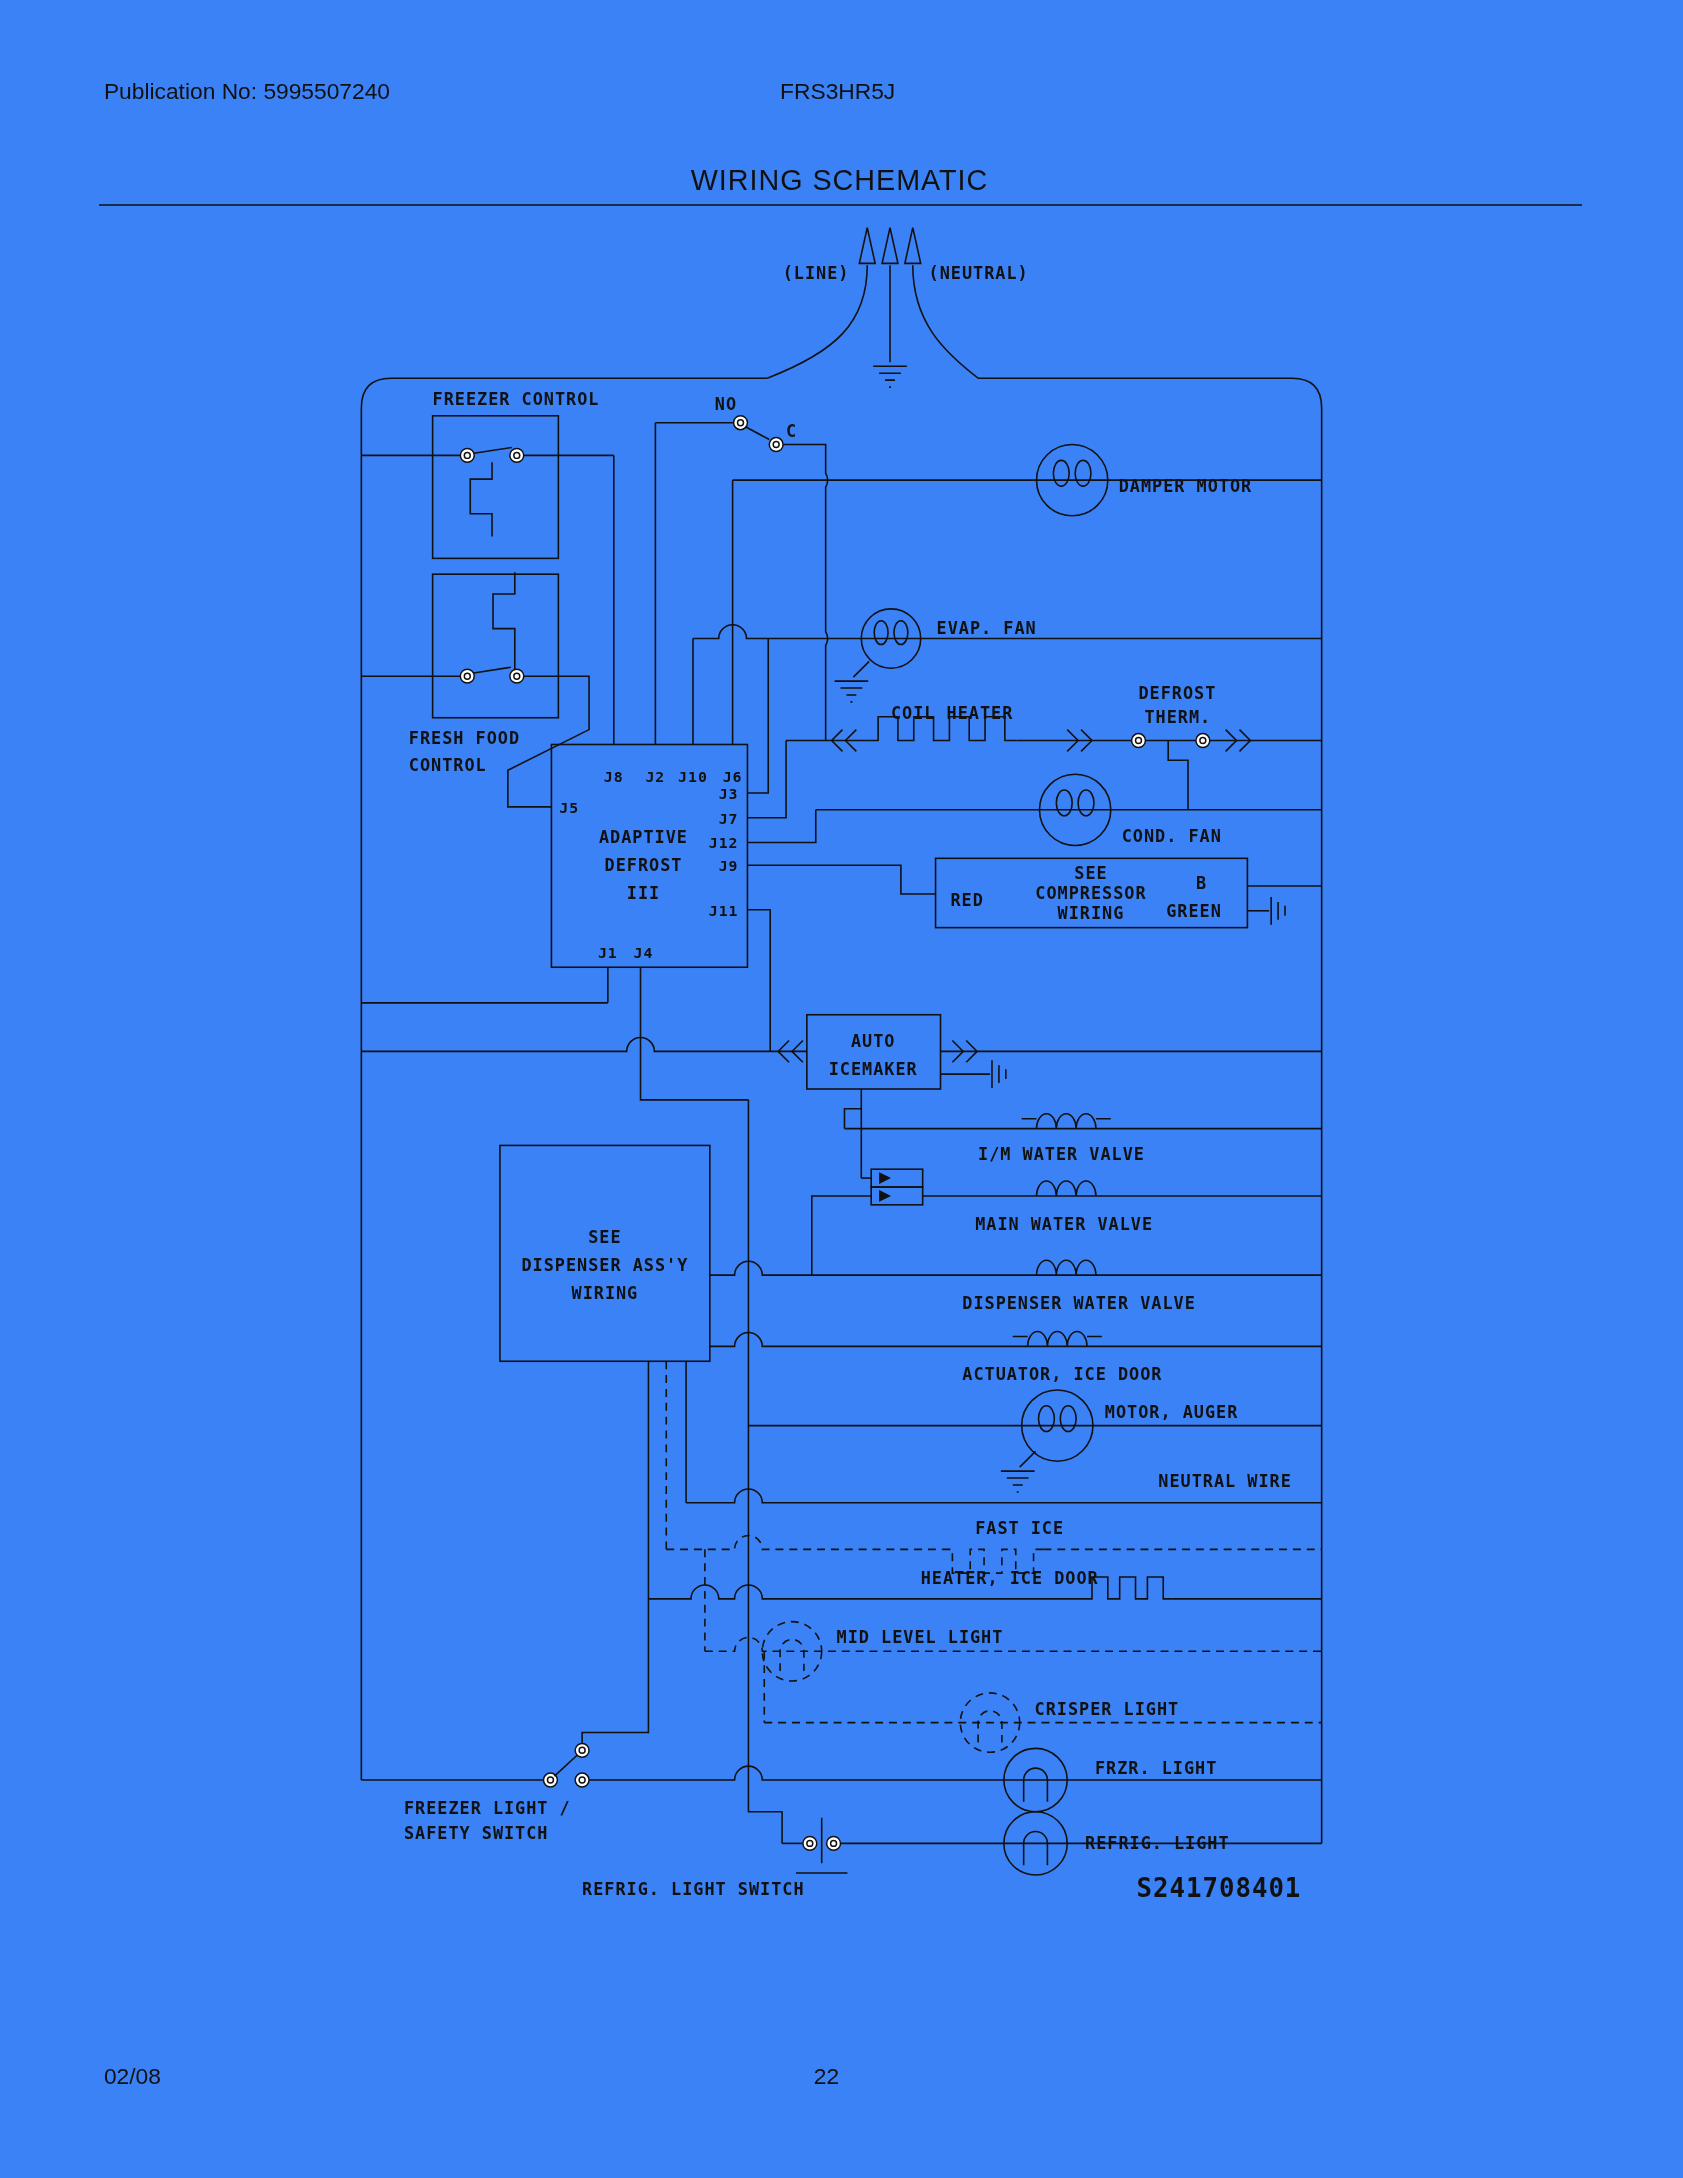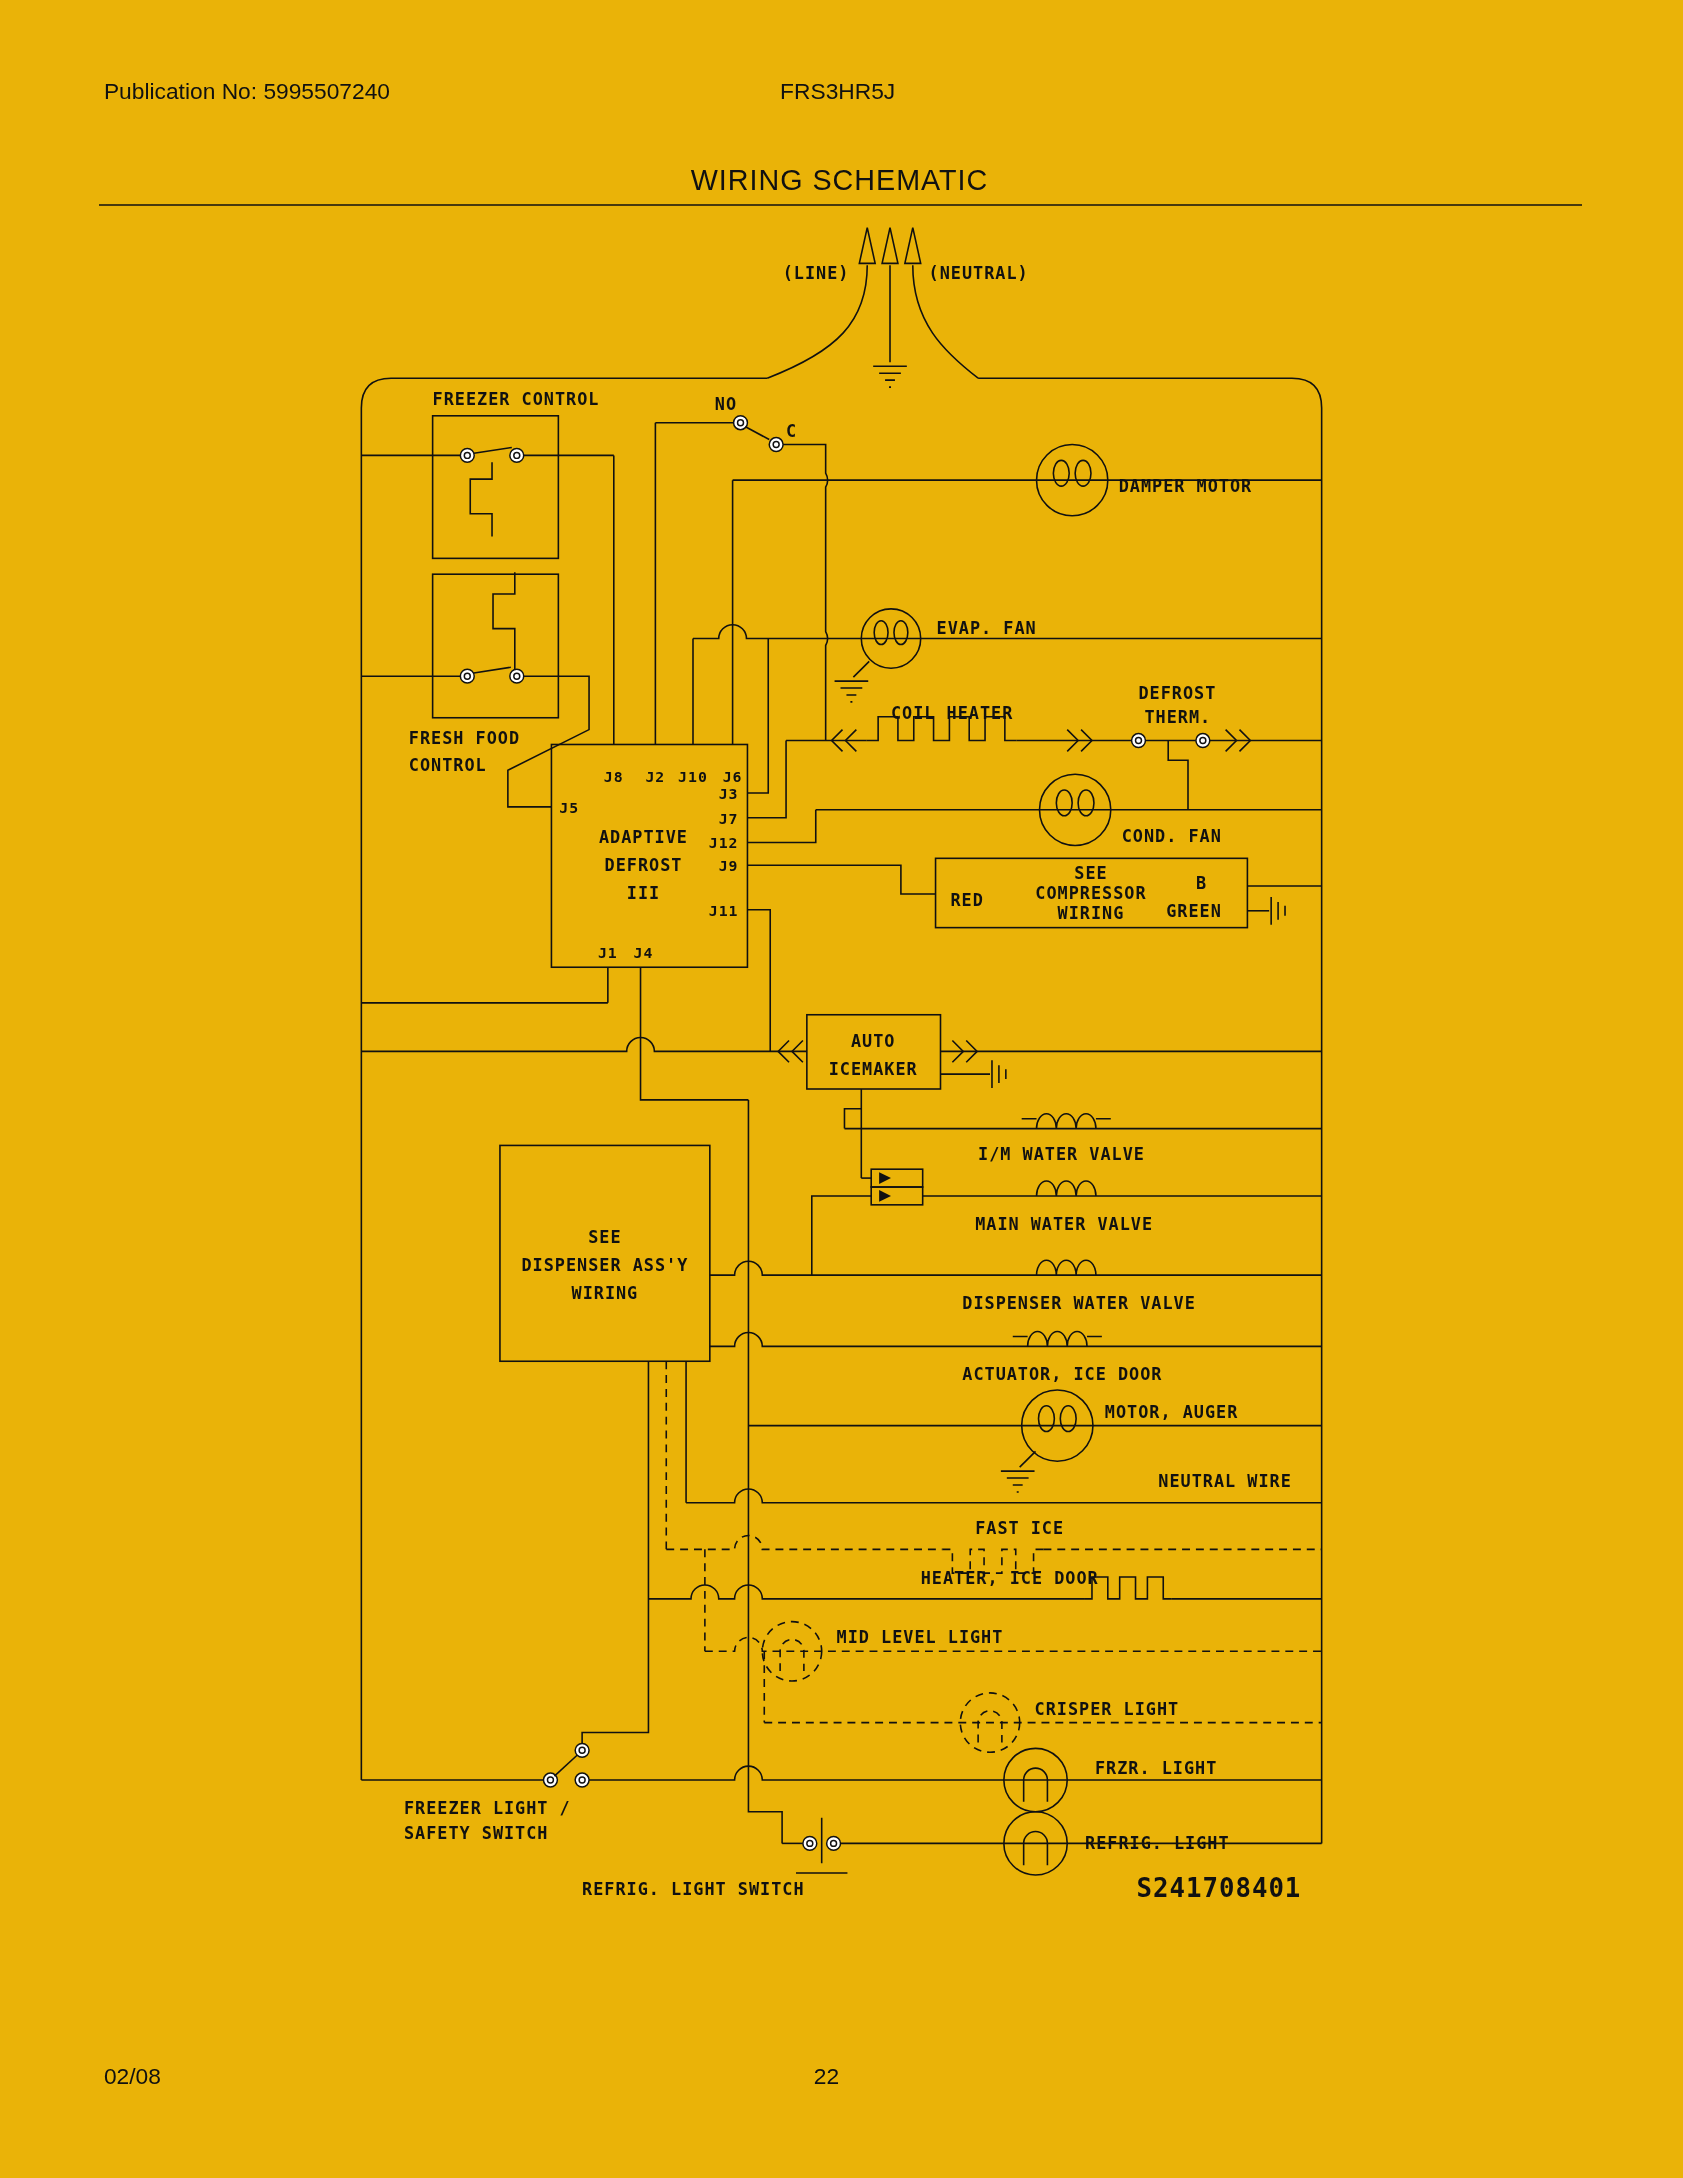--- a/index.html
+++ b/index.html
@@ -1,16 +1,16 @@
 <!DOCTYPE html>
 <html><head>
 <meta charset="utf-8">
 <style>
   html,body{margin:0;padding:0;background:#ffffff;}
-  .page{position:relative;width:1683px;height:2178px;background:#eab308;}
+  .page{position:relative;width:1683px;height:2178px;background:#3b82f6;}
   svg{position:absolute;left:0;top:0;}
   .hdr{font-family:"Liberation Sans",sans-serif;font-size:23px;fill:#111;}
   .ttl{font-family:"Liberation Sans",sans-serif;font-size:29px;fill:#111;letter-spacing:1px;}
   .lbl{font-family:"DejaVu Sans Mono",monospace;font-weight:bold;font-size:17px;fill:#111;letter-spacing:1px;}
   .pin{font-family:"DejaVu Sans Mono",monospace;font-weight:bold;font-size:15px;fill:#111;letter-spacing:1px;}
   .pno{font-family:"DejaVu Sans Mono",monospace;font-weight:bold;font-size:26px;fill:#111;letter-spacing:1px;}
   .w{stroke:#111;stroke-width:1.6;fill:none;}
   .wd{stroke:#111;stroke-width:1.6;fill:none;stroke-dasharray:8 6;}
   .fillb{fill:#111;stroke:none;}
   .term{fill:#fff;stroke:#111;stroke-width:1.5;}

